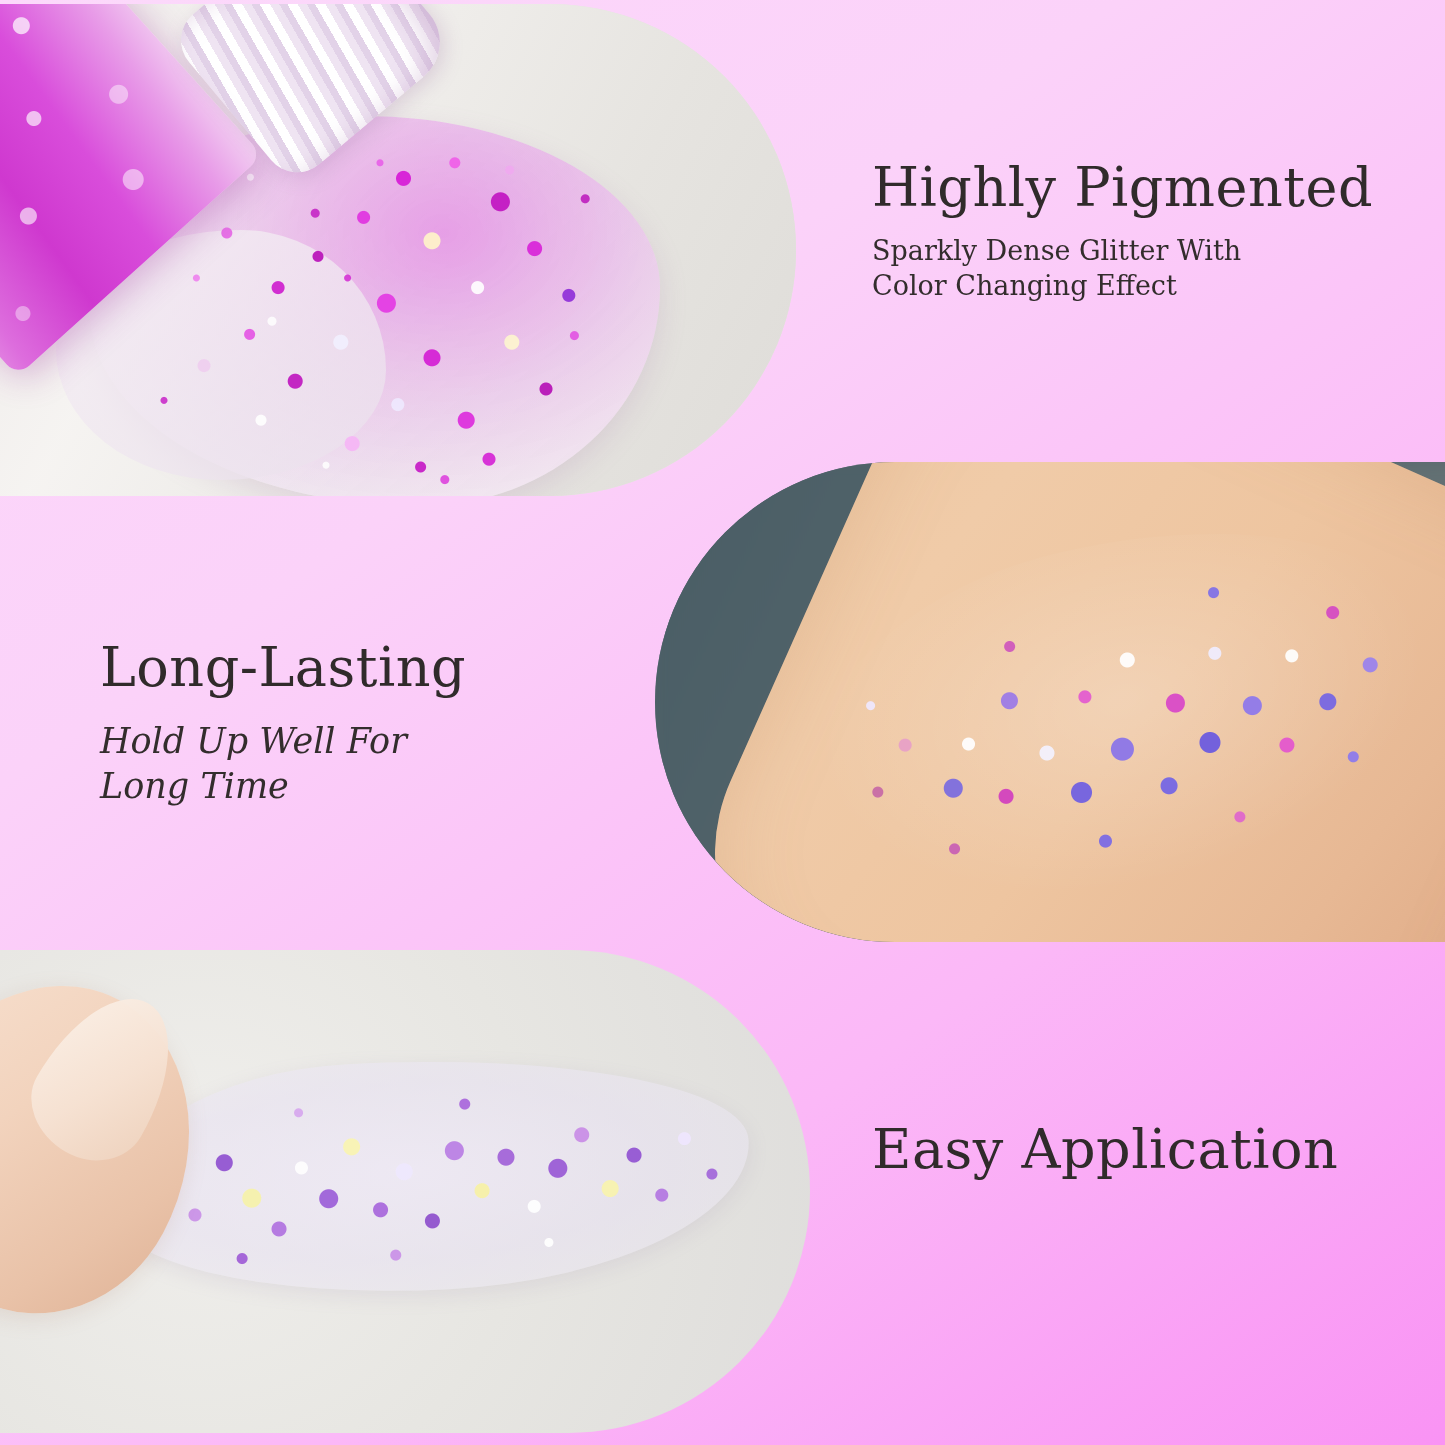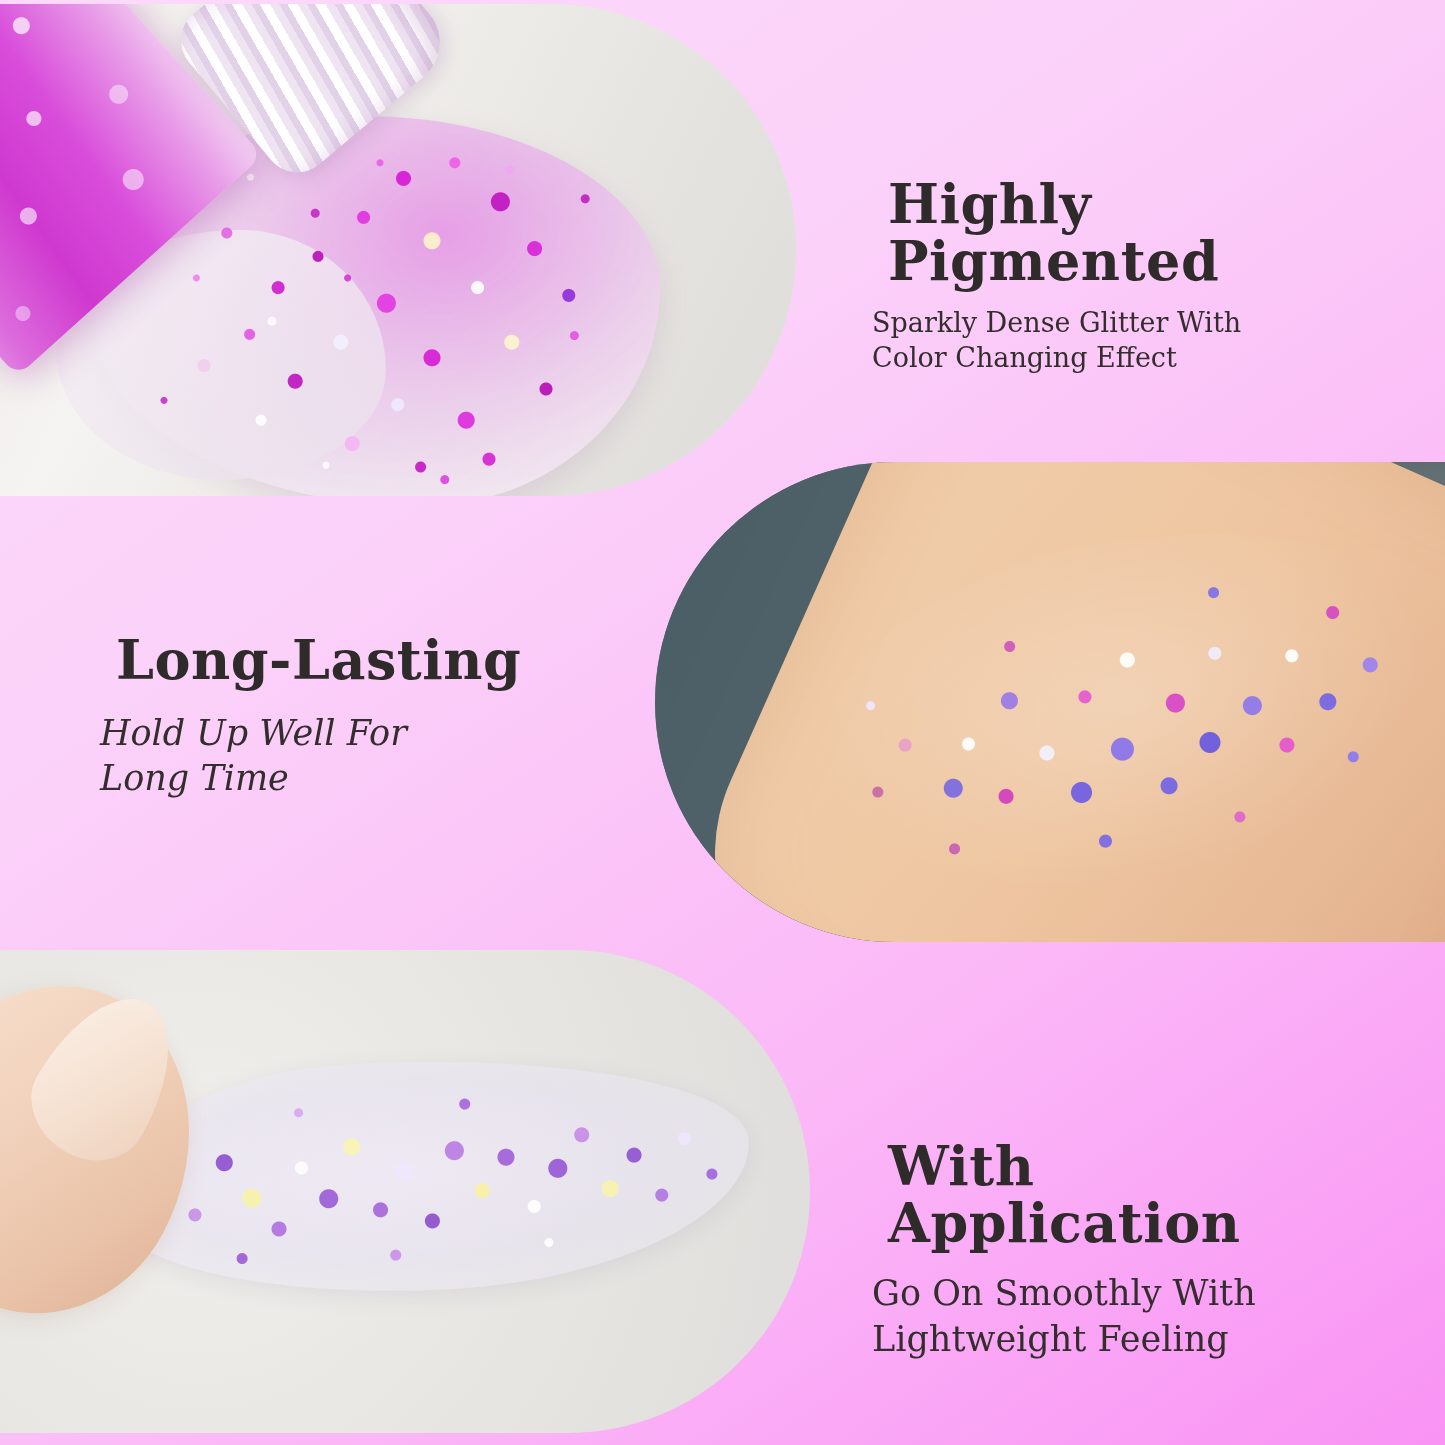--- a/index.html
+++ b/index.html
@@ -259,39 +259,39 @@
       radial-gradient(circle at 44% 84%, #c98fe8 0 5px, transparent 6px),
       radial-gradient(circle at 68% 82%, #ffffff 0 4px, transparent 5px),
       radial-gradient(circle at 56% 20%, #a864dc 0 5px, transparent 6px),
       radial-gradient(circle at 30% 20%, #d7a6ee 0 4px, transparent 5px);
     opacity:.9;
   }
 
   
   .feature{position:absolute;}
   .feature h2{
-    margin:16px;
+    margin:0;
     font-family:"DejaVu Serif", serif;
-    font-weight:700;
+    font-weight:400;
     color:#302b2b;
     letter-spacing:.5px;
     line-height:1.05;
   }
   .feature p{
     margin:16px 0 0 0;
     font-family:"DejaVu Serif", serif;
     font-weight:400;
     color:#332d2d;
     line-height:1.30;
     white-space:pre-line;
   }
   #feat1{left:872px;top:160px;width:545px;}
   #feat1 h2{font-size:54px;}
   #feat1 p{font-size:27px;}
-  #feat2{left:100px;top:616px;width:470px;}
+  #feat2{left:100px;top:640px;width:470px;}
   #feat2 h2{font-size:54px;}
   #feat2 p{font-size:35px;margin-top:22px;font-style:italic;}
   #feat3{left:872px;top:1122px;width:520px;}
   #feat3 h2{font-size:54px;}
   #feat3 p{font-size:35px;margin-top:20px;}
 </style>
 </head>
 <body>
 
 <div id="stage">
@@ -327,18 +327,16 @@
 Color Changing Effect</p>
   </div>
 
   <div class="feature" id="feat2">
     <h2>Long-Lasting</h2>
     <p>Hold Up Well For
 Long Time</p>
   </div>
 
   <div class="feature" id="feat3">
-    <h2>With Application</h2>
-    <p>Go On Smoothly With
-Lightweight Feeling</p>
+    <h2>Easy Application</h2>
   </div>
 
 </div>
 
 </body></html>

